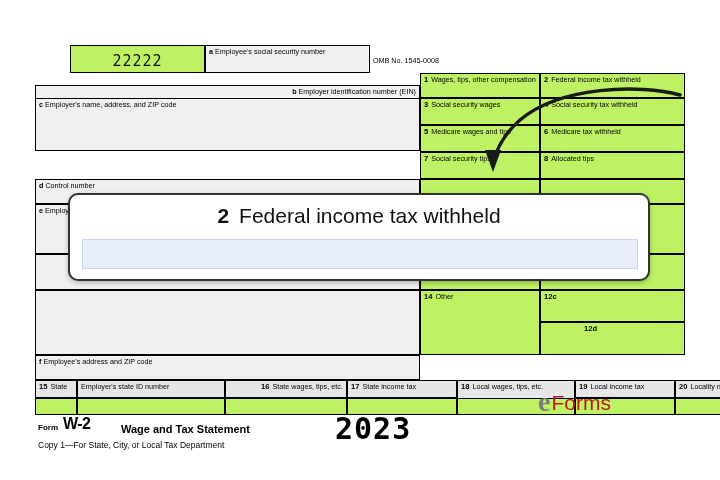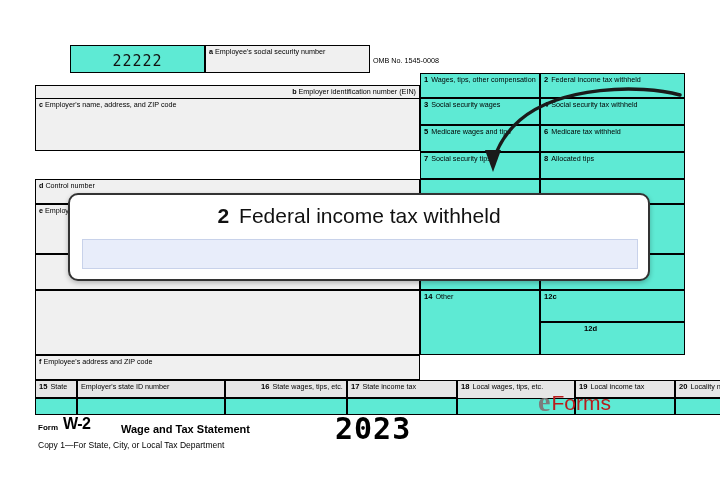--- a/index.html
+++ b/index.html
@@ -18,21 +18,21 @@
   .grid{
     position:absolute;
     left:0; top:0;
     width:650px;
   }
   
   .cell{
     position:absolute;
     box-sizing:border-box;
     border:1px solid #000;
-    background:#5eead4;
+    background:#bef264;
     overflow:hidden;
   }
   .cell.shaded{ background:#f0f0f0; }
   .cell.gray{ background:#e6e6e6; }
   .lbl{
     font-size:7.2px;
     color:#000;
     padding:2px 3px 0 3px;
     line-height:1.15;
     white-space:nowrap;

